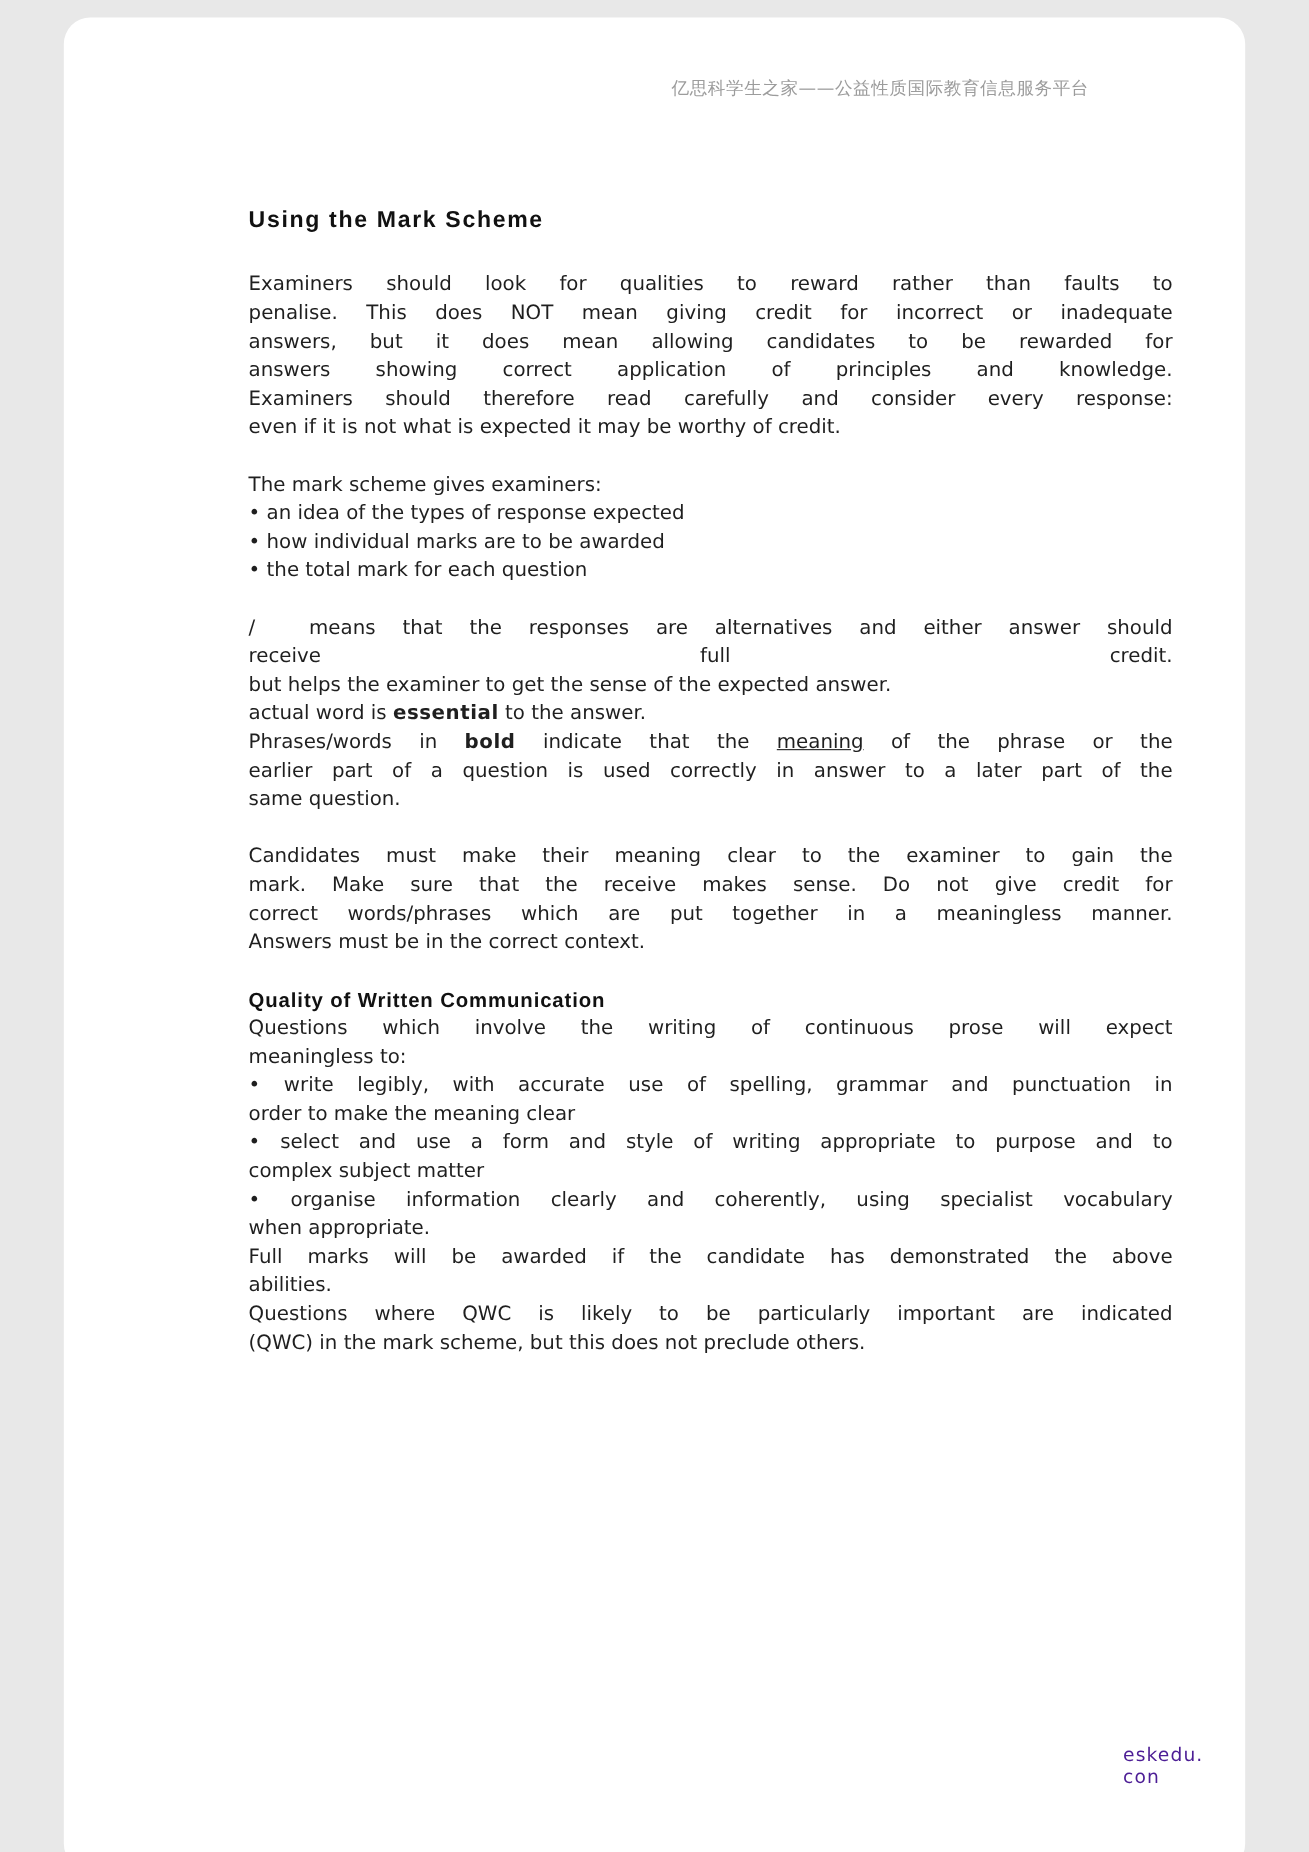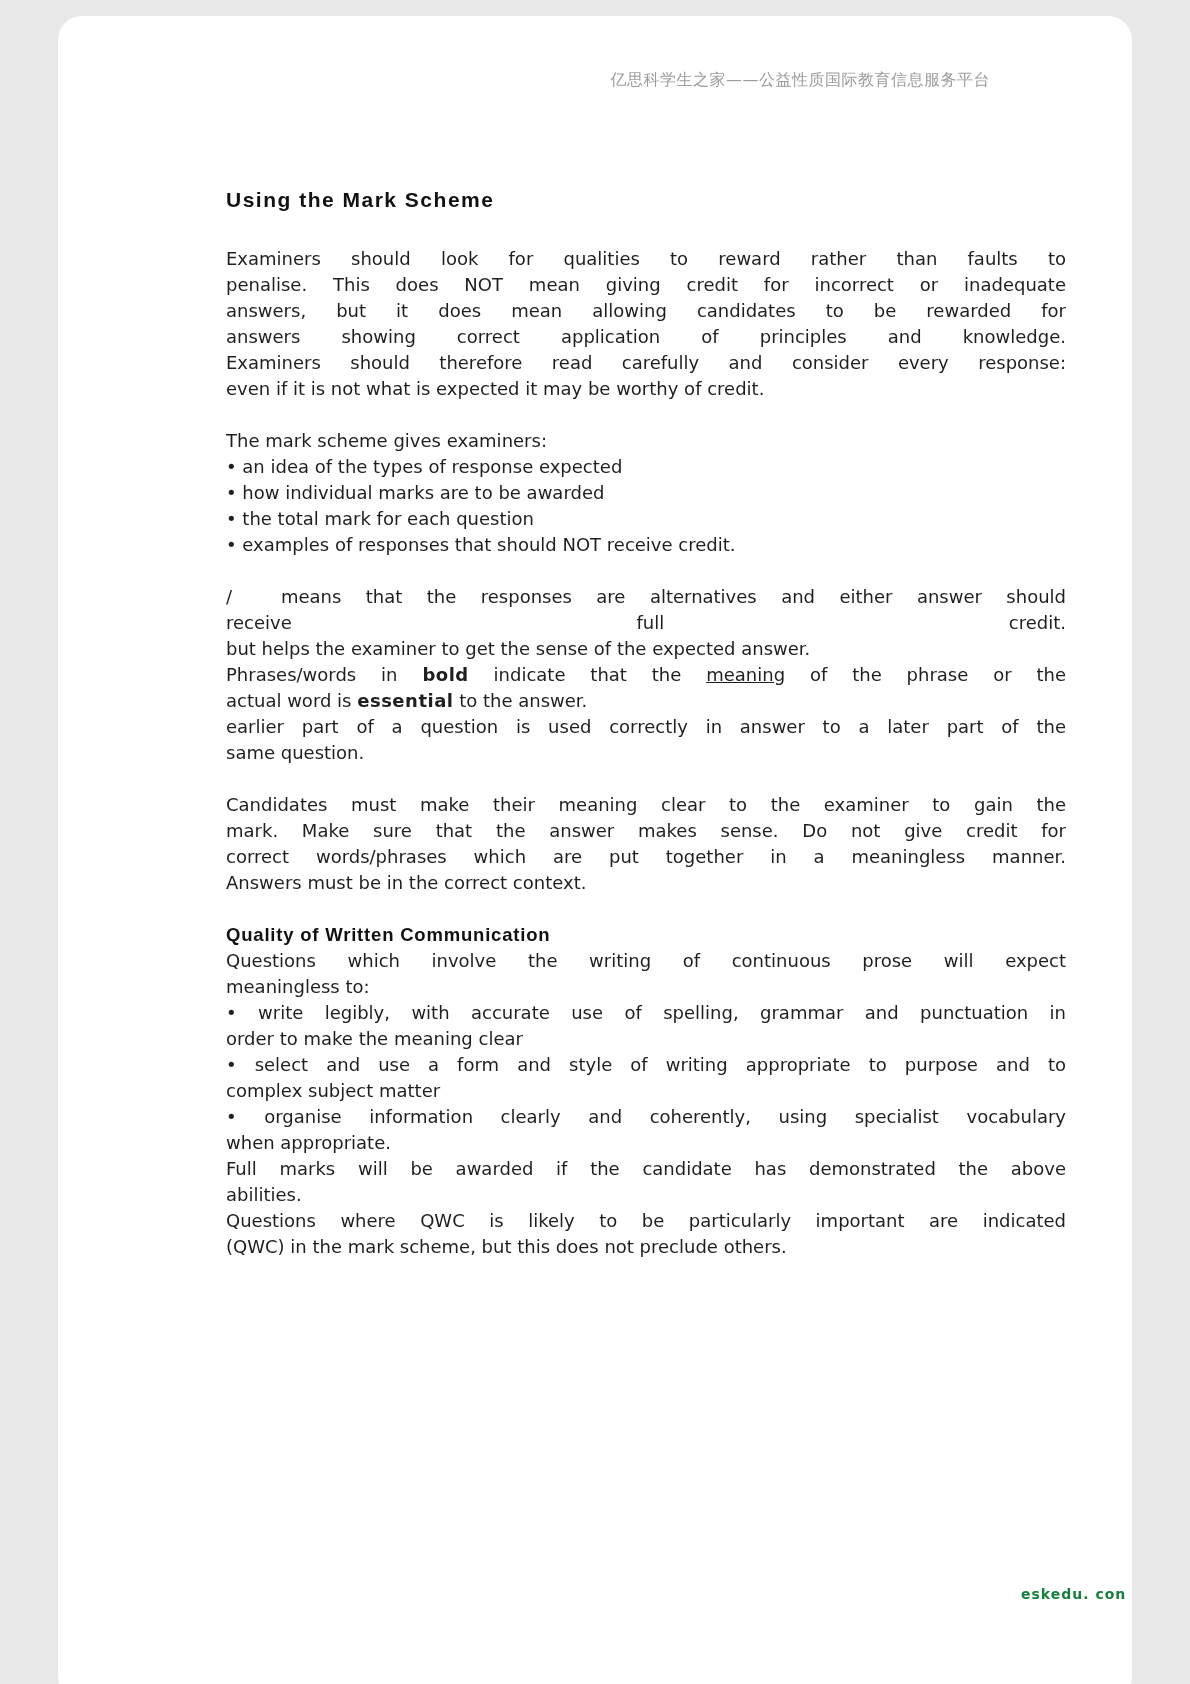--- a/index.html
+++ b/index.html
@@ -55,24 +55,23 @@
     font-weight: bold;
     font-size: 18.5px;
     line-height: 26px;
     letter-spacing: 0.8px;
     color: #111111;
   }
   .footer-watermark {
     position: absolute;
     top: 1570px;
     left: 963px;
-    font-size: 14px;
-    color: #15803d;
+    font-size: 17px;
+    color: #4c1d95;
     letter-spacing: 1px;
-    font-weight: bold;
   }
 </style>
 </head>
 <body>
 
 <div class="page">
 
   <div class="site-banner">亿思科学生之家——公益性质国际教育信息服务平台</div>
 
   <div class="doc">
@@ -85,39 +84,38 @@
     <div class="line">answers showing correct application of principles and knowledge.</div>
     <div class="line">Examiners should therefore read carefully and consider every response:</div>
     <div class="line last">even if it is not what is expected it may be worthy of credit.</div>
 
     <div class="gap"></div>
 
     <div class="line last">The mark scheme gives examiners:</div>
     <div class="line last">• an idea of the types of response expected</div>
     <div class="line last">• how individual marks are to be awarded</div>
     <div class="line last">• the total mark for each question</div>
-    <div class="line last">• examples of responses that should NOT receive credit.</div>
 
     <div class="gap"></div>
 
     <div class="line">/&nbsp; means that the responses are alternatives and either answer should</div>
     <div class="line">receive full credit.</div>
 
     <div class="line last">but helps the examiner to get the sense of the expected answer.</div>
 
+    <div class="line last"><span>actual word is </span><span class="b">essential</span><span> to the answer.</span></div>
     <div class="line"><span>Phrases/words in </span><span class="b">bold</span><span> indicate that the </span><span class="u">meaning</span><span> of the phrase or the</span></div>
-    <div class="line last"><span>actual word is </span><span class="b">essential</span><span> to the answer.</span></div>
 
     <div class="line">earlier part of a question is used correctly in answer to a later part of the</div>
     <div class="line last">same question.</div>
 
     <div class="gap"></div>
 
     <div class="line">Candidates must make their meaning clear to the examiner to gain the</div>
-    <div class="line">mark. Make sure that the answer makes sense. Do not give credit for</div>
+    <div class="line">mark. Make sure that the receive makes sense. Do not give credit for</div>
     <div class="line">correct words/phrases which are put together in a meaningless manner.</div>
     <div class="line last">Answers must be in the correct context.</div>
 
     <div class="gap"></div>
 
     <div class="qwc-heading">Quality of Written Communication</div>
 
     <div class="line">Questions which involve the writing of continuous prose will expect</div>
     <div class="line last">meaningless to:</div>
 

